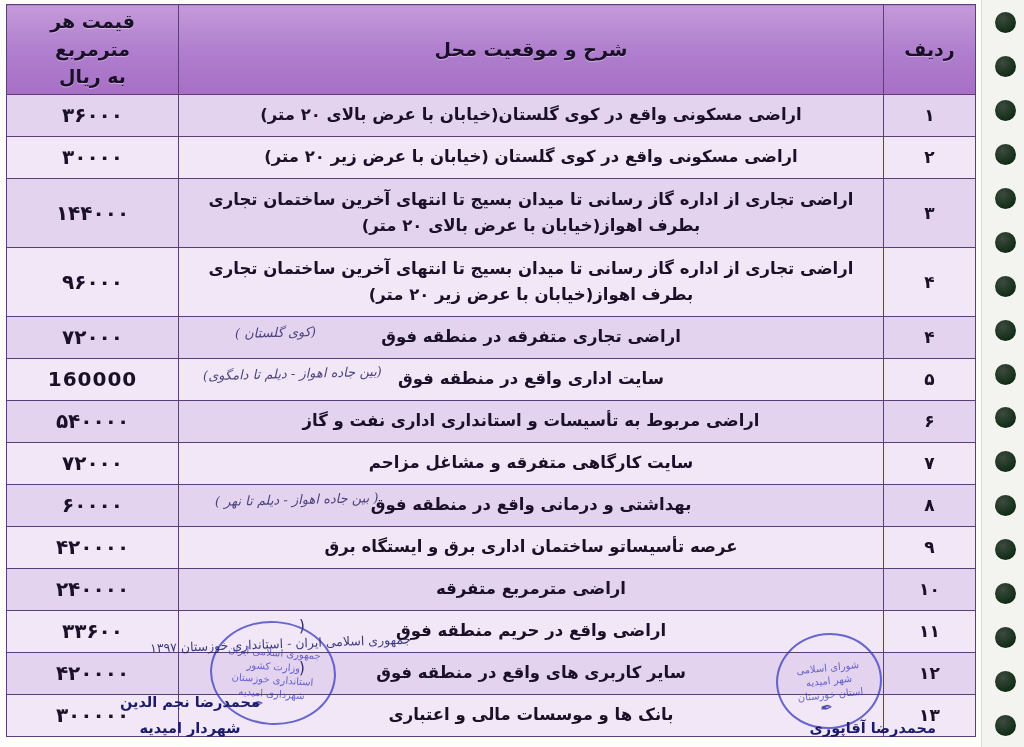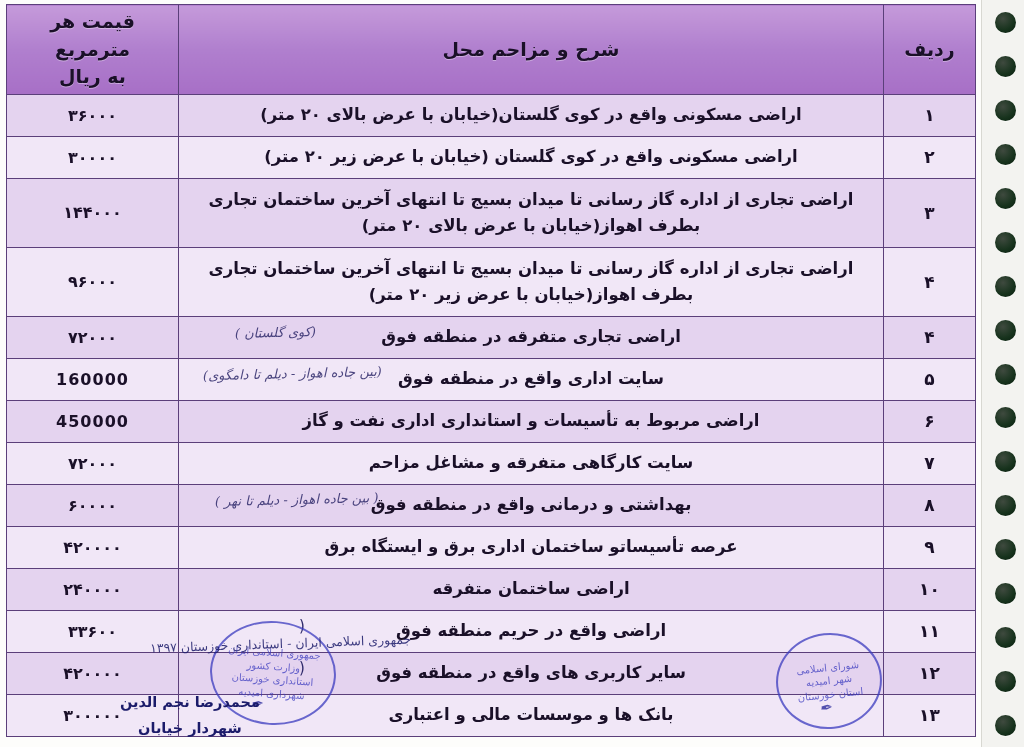--- a/index.html
+++ b/index.html
@@ -96,21 +96,21 @@
   }
   tbody tr:nth-child(odd) td { background: #e4d3ef; }
   tbody tr:nth-child(even) td { background: #f1e7f7; }
 
   tbody td.desc {
     font-size: 16.5px;
     line-height: 1.55;
     padding: 5px 12px;
     position: relative;
   }
-  tbody td.price { font-size: 16px; letter-spacing: 1px; }
+  tbody td.price { font-size: 20px; letter-spacing: 1px; }
   tbody td.idx  { font-size: 17px; }
 
   tr.tall td { height: 58px; }
   tr.normal td { height: 31px; }
 
   
   .handwrite {
     position: absolute;
     color: #2f2a6b;
     font-family: "DejaVu Serif", "Liberation Serif", serif;
@@ -214,21 +214,21 @@
   <div id="doc">
     <table class="sheet">
       <colgroup>
         <col class="c-row">
         <col class="c-desc">
         <col class="c-price">
       </colgroup>
       <thead>
         <tr>
           <th class="vertical-head">ردیف</th>
-          <th>شرح و مزاحم محل</th>
+          <th>شرح و موقعیت محل</th>
           <th>
             <div class="head-two-line">
               <div>قیمت هر مترمربع</div>
               <div>به ریال</div>
             </div>
           </th>
         </tr>
       </thead>
       <tbody>
 
@@ -270,21 +270,21 @@
           <td class="desc">
             <span>سایت اداری واقع در منطقه فوق</span>
             <span class="handwrite hw-b">(بین جاده اهواز - دیلم تا دامگوی)</span>
           </td>
           <td class="price">160000</td>
         </tr>
 
         <tr class="normal">
           <td class="idx">۶</td>
           <td class="desc"><span>اراضی مربوط به تأسیسات و استانداری اداری نفت و گاز</span></td>
-          <td class="price">450000</td>
+          <td class="price">۵۴۰۰۰۰</td>
         </tr>
 
         <tr class="normal">
           <td class="idx">۷</td>
           <td class="desc"><span>سایت کارگاهی متفرقه و مشاغل مزاحم</span></td>
           <td class="price">۷۲۰۰۰</td>
         </tr>
 
         <tr class="normal">
           <td class="idx">۸</td>
@@ -296,21 +296,21 @@
         </tr>
 
         <tr class="normal">
           <td class="idx">۹</td>
           <td class="desc"><span>عرصه تأسیساتو ساختمان اداری برق و ایستگاه برق</span></td>
           <td class="price">۴۲۰۰۰۰</td>
         </tr>
 
         <tr class="normal">
           <td class="idx">۱۰</td>
-          <td class="desc"><span>اراضی ساختمان متفرقه</span></td>
+          <td class="desc"><span>اراضی مترمربع متفرقه</span></td>
           <td class="price">۲۴۰۰۰۰</td>
         </tr>
 
         <tr class="normal">
           <td class="idx">۱۱</td>
           <td class="desc">
             <span>اراضی واقع در حریم منطقه فوق</span>
             <span class="hw-paren">(</span>
           </td>
           <td class="price">۳۳۶۰۰</td>
@@ -339,35 +339,36 @@
 
     <div class="stamp stamp-right">
       <div>
         <span>شورای اسلامی</span>
         <span>شهر امیدیه</span>
         <span>استان خوزستان</span>
       </div>
     </div>
     <div class="signature-scrawl scrawl-right">✒</div>
     <div class="sig-block sig-right">
+      <div>محمدرضا آقاپوری</div>
     </div>
 
     <div class="stamp stamp-left">
       <div>
         <span>جمهوری اسلامی ایران</span>
         <span>وزارت کشور</span>
         <span>استانداری خوزستان</span>
         <span>شهرداری امیدیه</span>
       </div>
     </div>
     <div class="signature-scrawl scrawl-left">✒</div>
     <div class="footer-note note-left">جمهوری اسلامی ایران - استانداری خوزستان ۱۳۹۷</div>
     <div class="sig-block sig-left">
       <div>محمدرضا نجم الدین</div>
-      <div>شهردار خیابان</div>
+      <div>شهردار امیدیه</div>
     </div>
 
   </div>
 
   <div id="binding">
       <div class="hole" style="top: 11.9706px;"></div>
       <div class="hole" style="top: 55.9118px;"></div>
       <div class="hole" style="top: 99.8529px;"></div>
       <div class="hole" style="top: 143.794px;"></div>
       <div class="hole" style="top: 187.735px;"></div>

